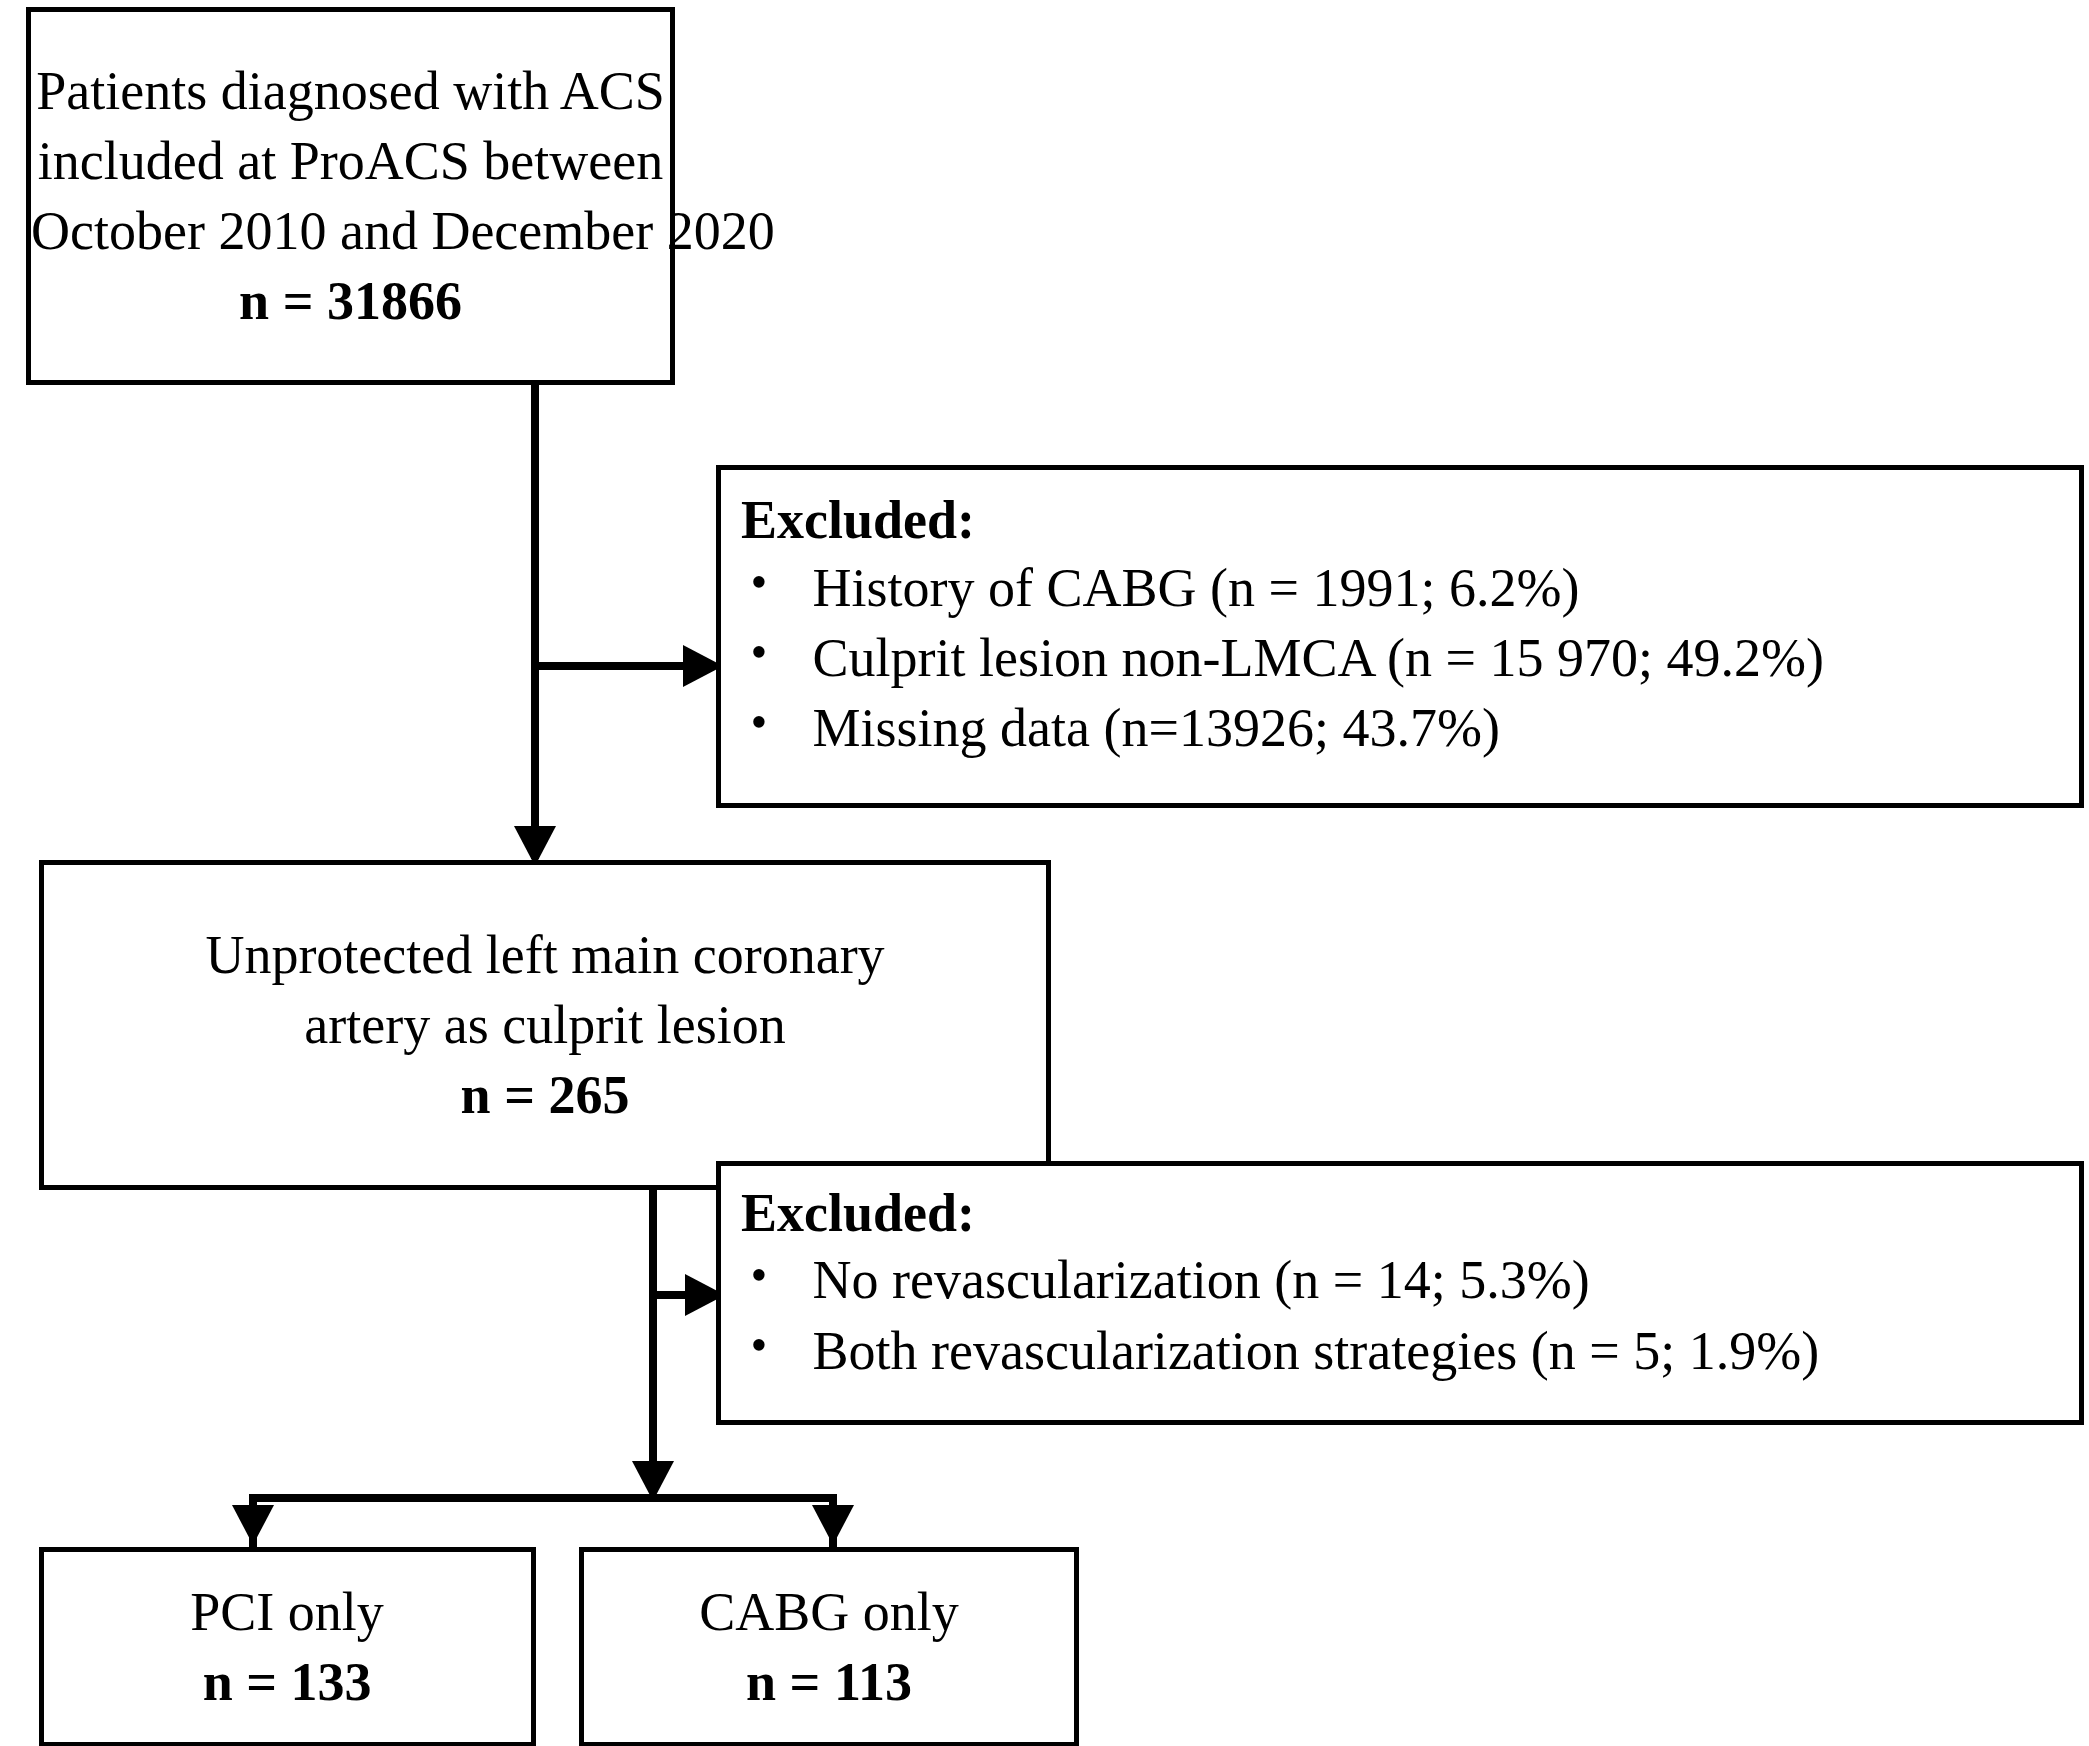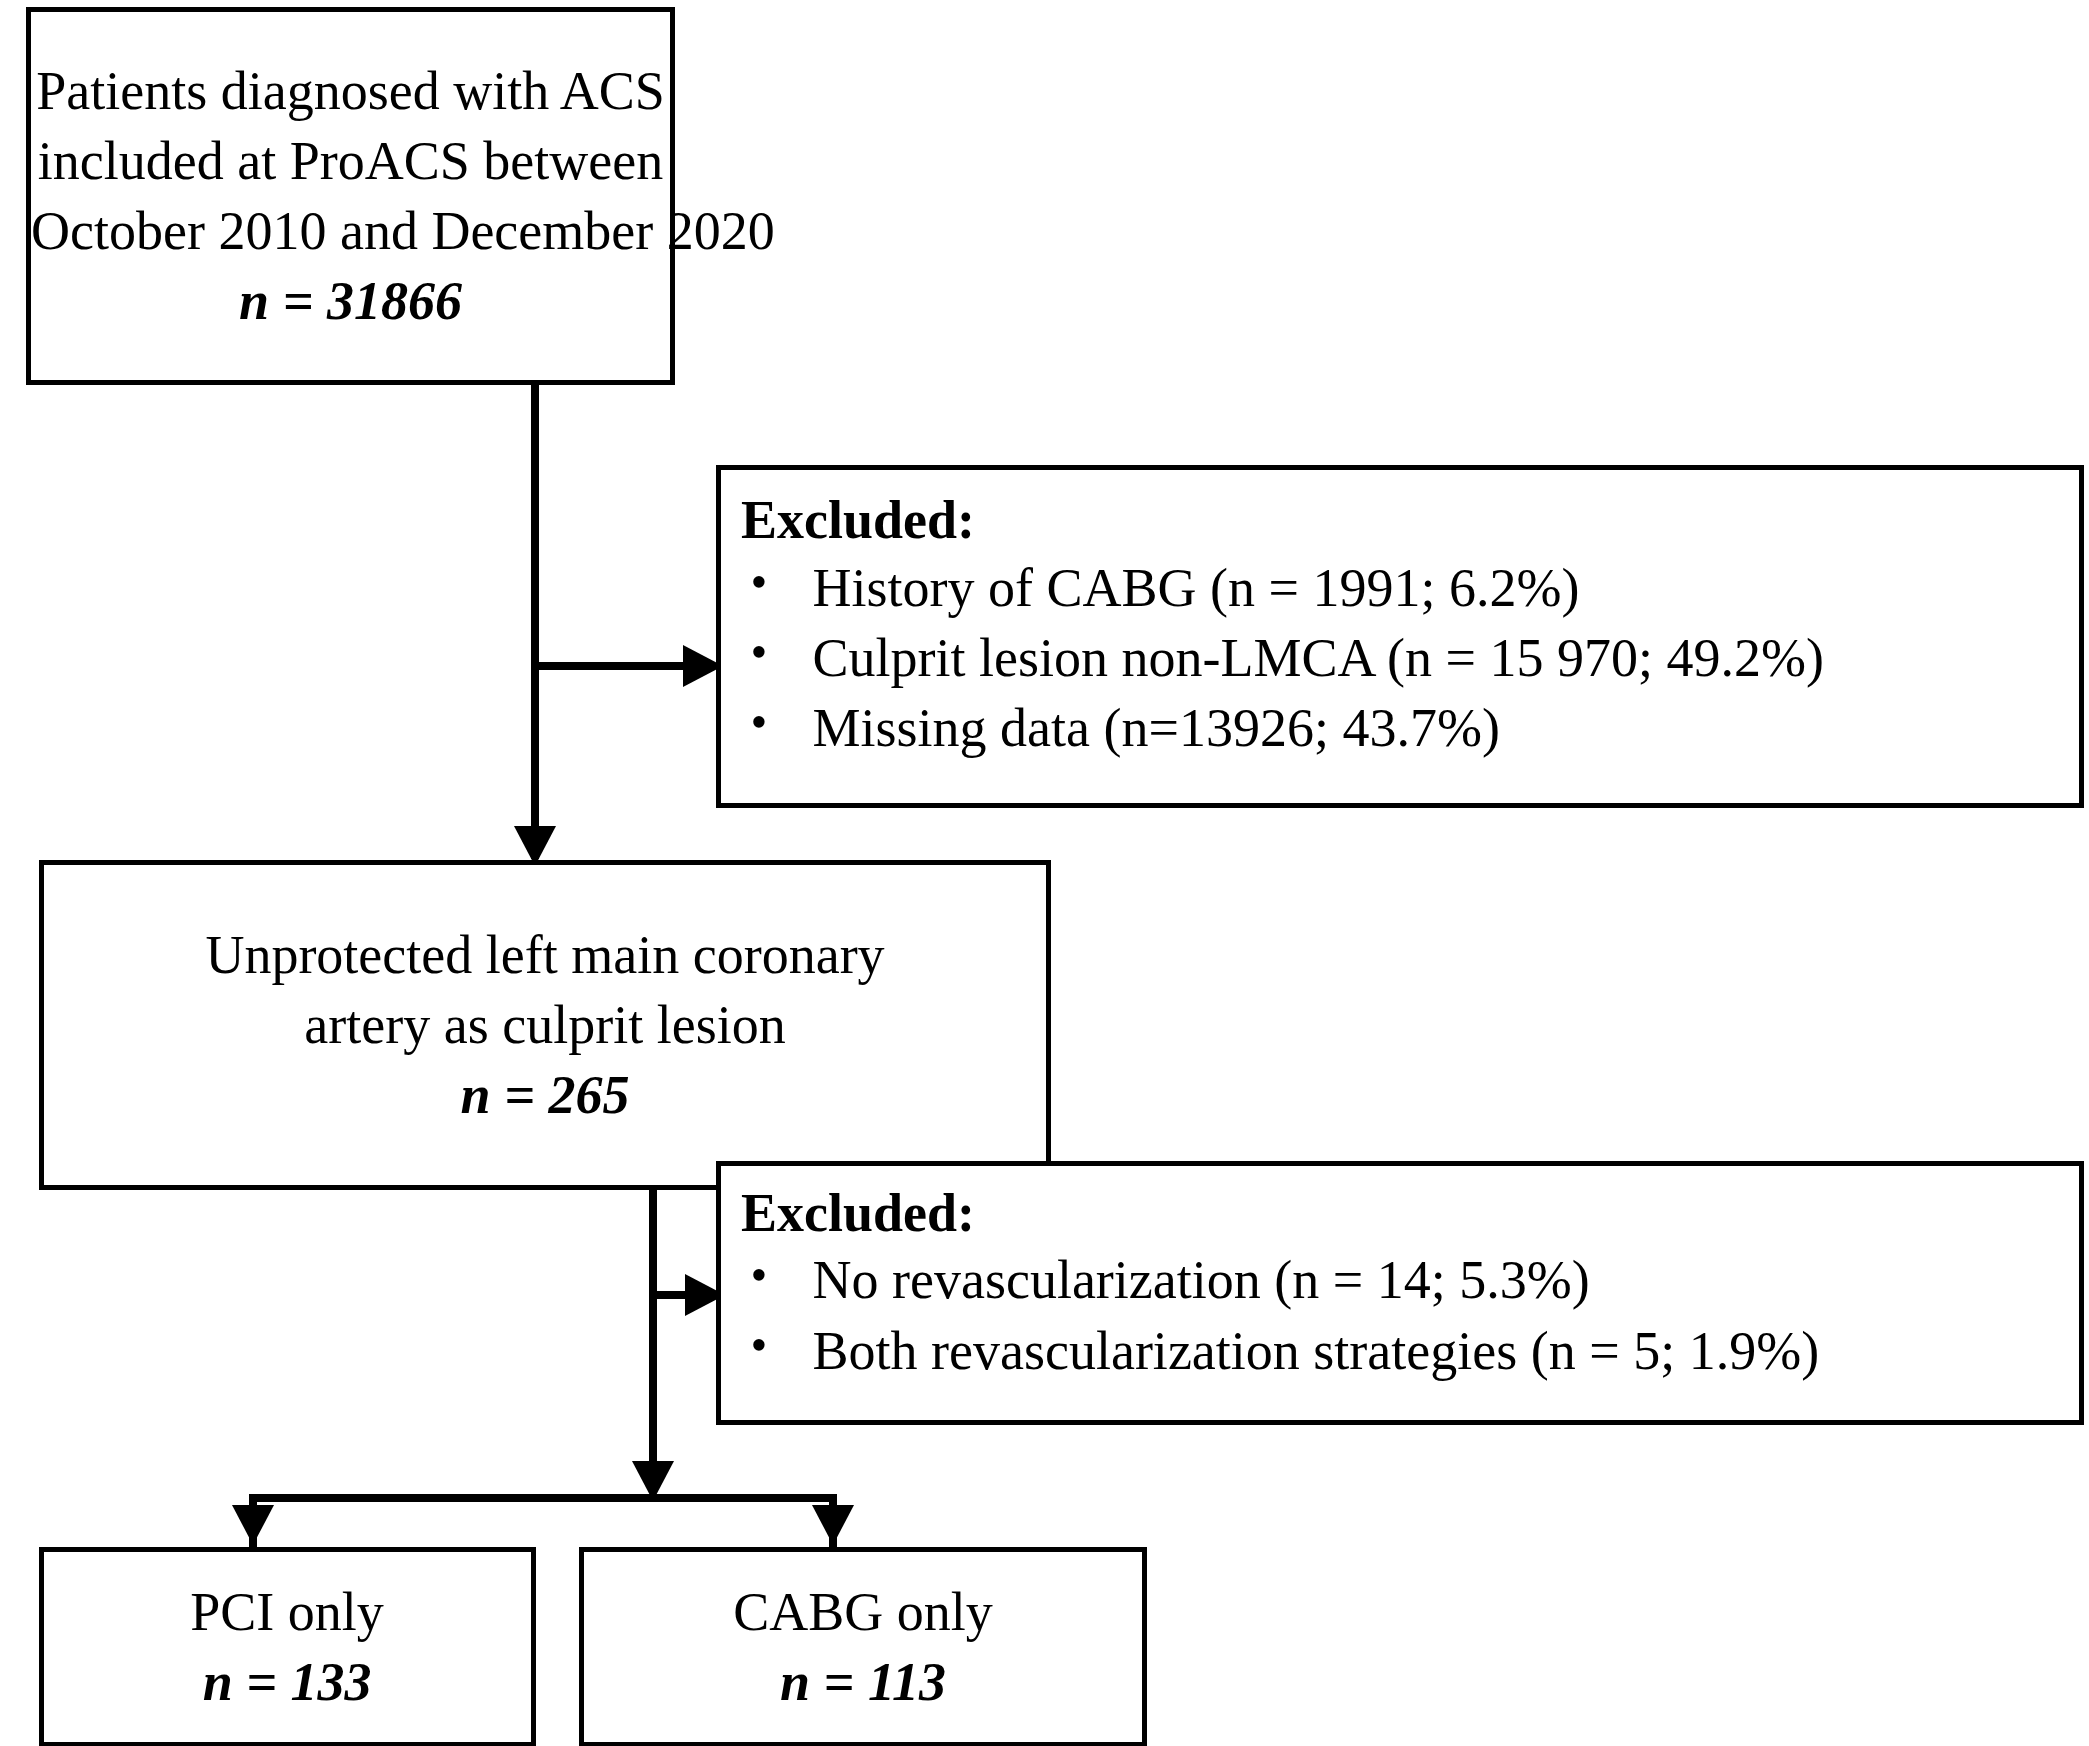--- a/index.html
+++ b/index.html
@@ -32,21 +32,20 @@
   .box-left {
     text-align: left;
   }
   .line-txt {
     font-size: 54px;
     line-height: 1.30;
     white-space: nowrap;
   }
   .line-bold {
     font-weight: bold;
-    font-style: italic;
   }
   
   .excl-title {
     font-size: 54px;
     font-weight: bold;
     line-height: 1.18;
     padding-left: 20px;
   }
   .excl-list {
     list-style: none;
@@ -161,19 +160,19 @@
   <div class="vline" style="left:249px; top:1494px; height:61px;"></div>
   <div class="arrow-down" style="left:232px; top:1505px;"></div>
   <div class="vline" style="left:829px; top:1494px; height:61px;"></div>
   <div class="arrow-down" style="left:812px; top:1505px;"></div>
 
   <div class="flow-box box-center" style="left:2.6px; top:1547px; width:497px; height:200px;margin-left:36px;">
     <div class="line-txt">PCI only</div>
     <div class="line-txt line-bold">n = 133</div>
   </div>
 
-  <div class="flow-box box-center" style="left:579px; top:1547px; width:568px; height:200px;">
+  <div class="flow-box box-center" style="left:579px; top:1547px; width:500px; height:200px;">
     <div class="line-txt">CABG only</div>
     <div class="line-txt line-bold">n = 113</div>
   </div>
 
 </div>
 
 
 </body></html>

